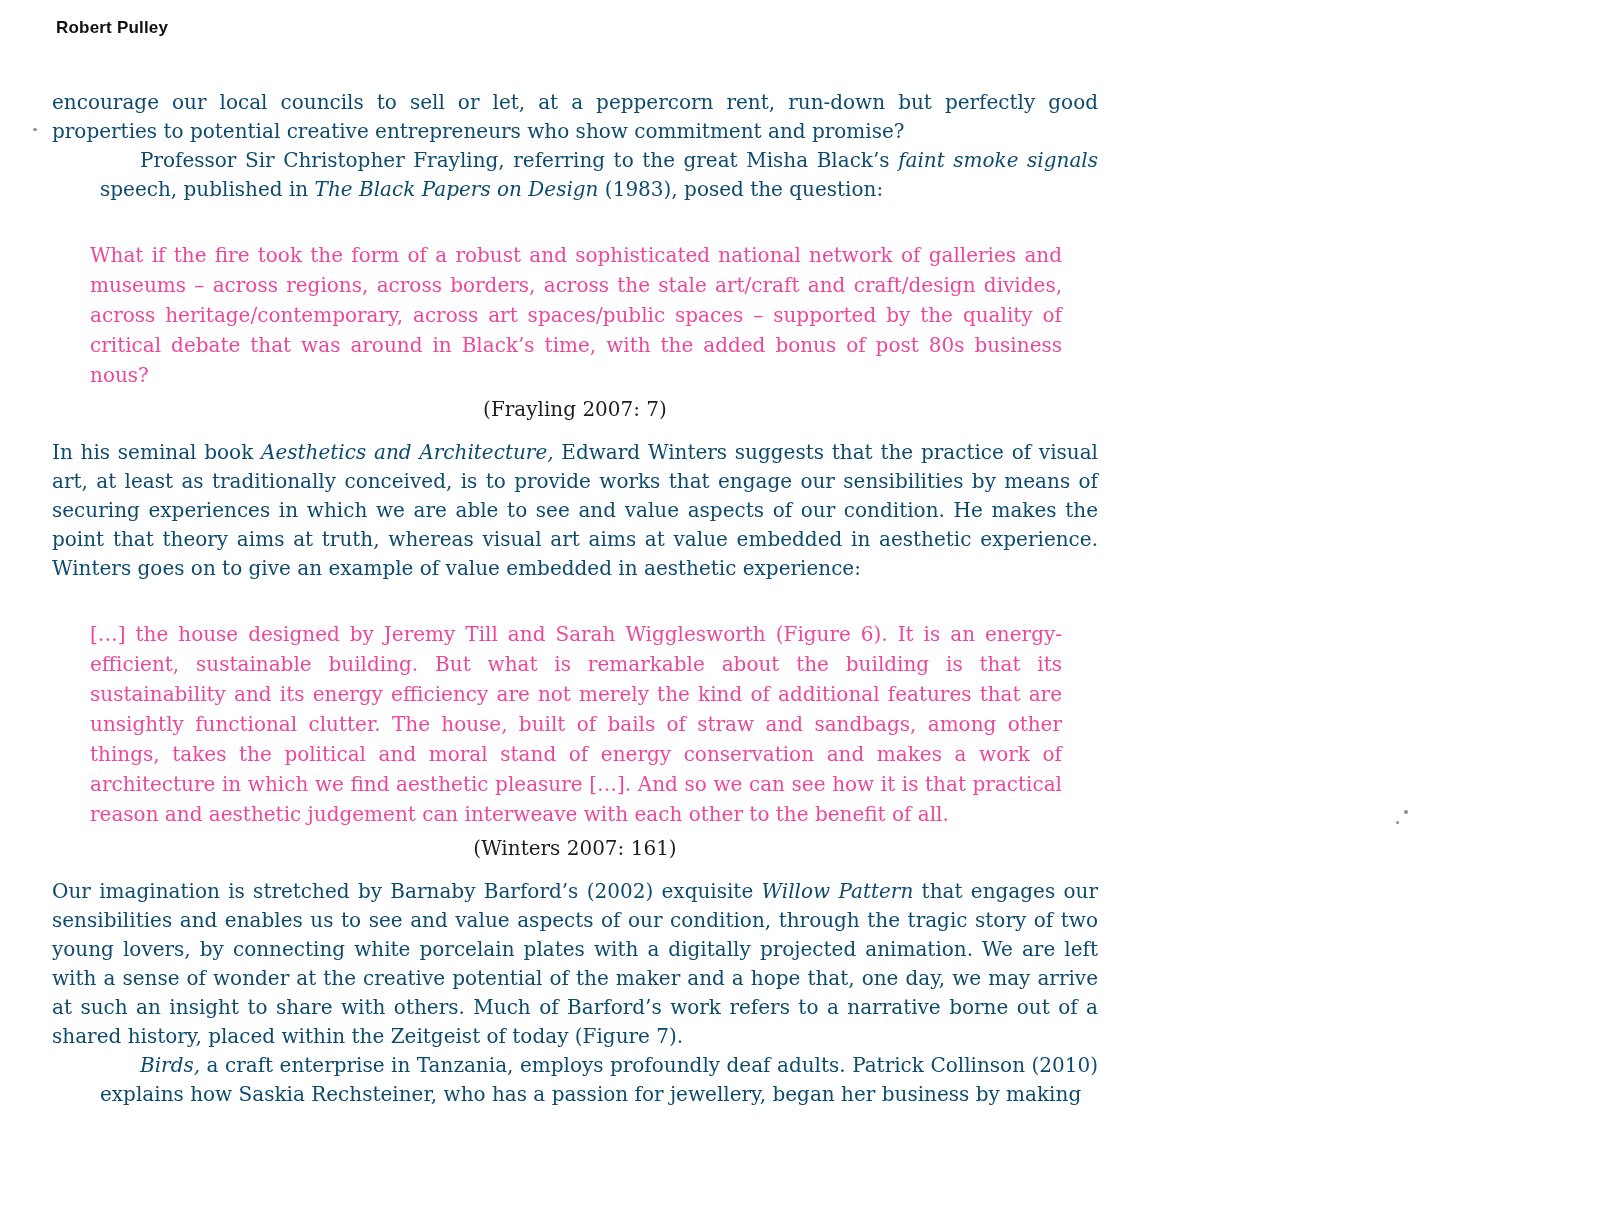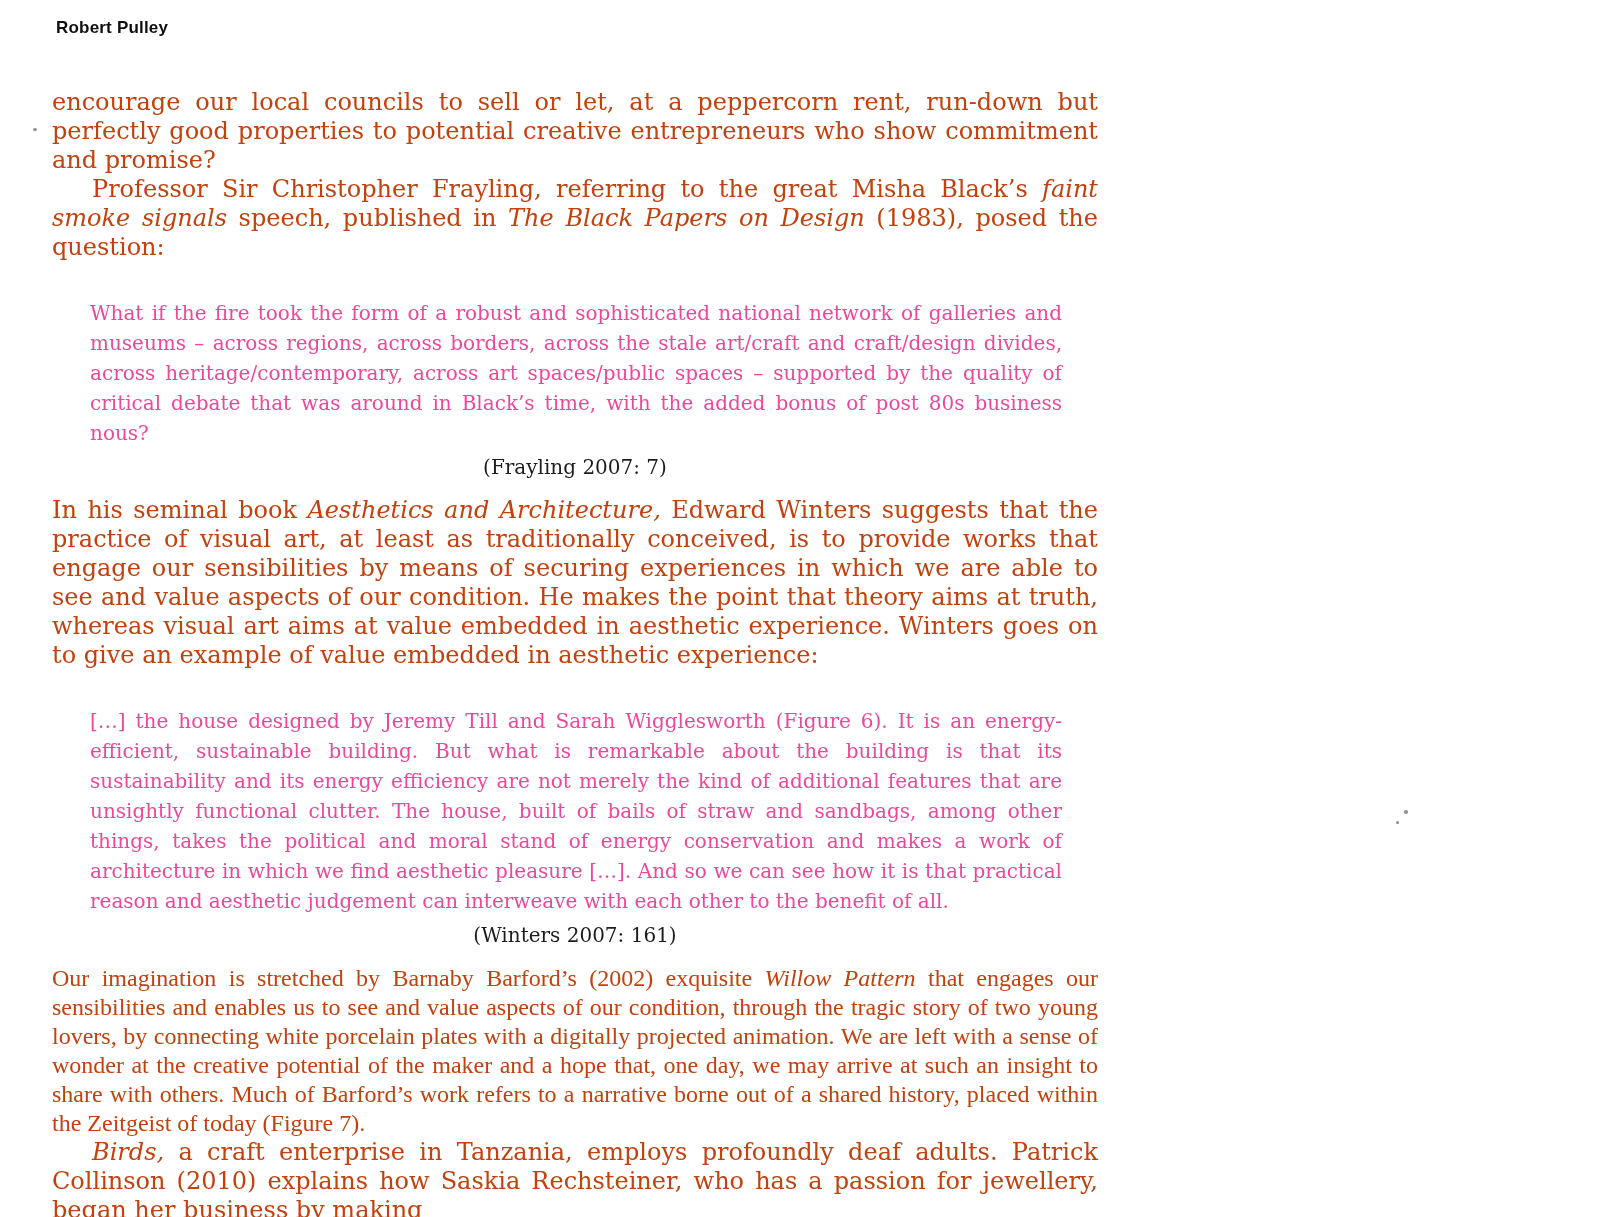--- a/index.html
+++ b/index.html
@@ -27,31 +27,31 @@
     color: #101010;
   }
   .text-column {
     position: absolute;
     left: 52px;
     top: 88px;
     width: 1046px;
   }
   .body-para {
     margin: 0;
-    font-size: 24px;
+    font-size: 20px;
     line-height: 29px;
     text-align: justify;
-    color: #c2410c;
+    color: #0c4a6e;
   }
   .indent {
     text-indent: 40px;
+    margin-left: 48px;
   }
   .mt-lg {
     margin-top: 9px;
-    font-family: Liberation Serif, serif;
   }
   .quote {
     margin: 36px 36px 2px 38px;
     font-size: 20px;
     line-height: 30px;
     text-align: justify;
     color: #ec4899;
   }
   .citation {
     margin: 5px 0 14px 0;

